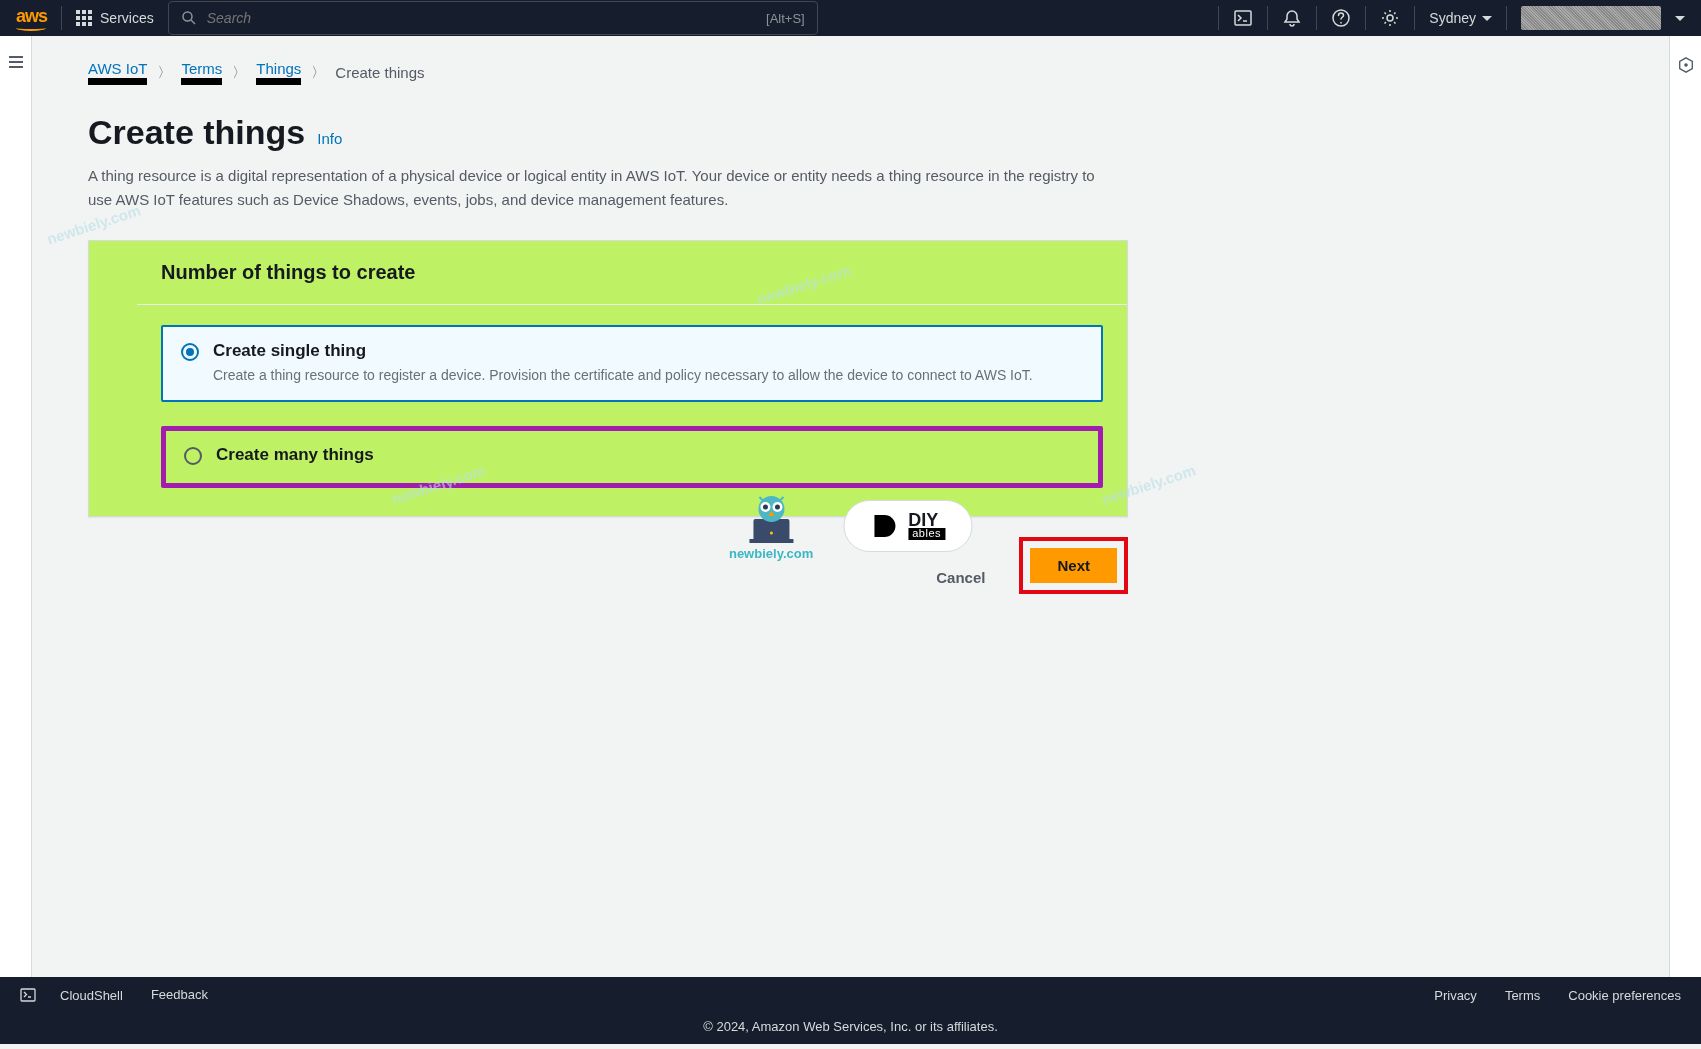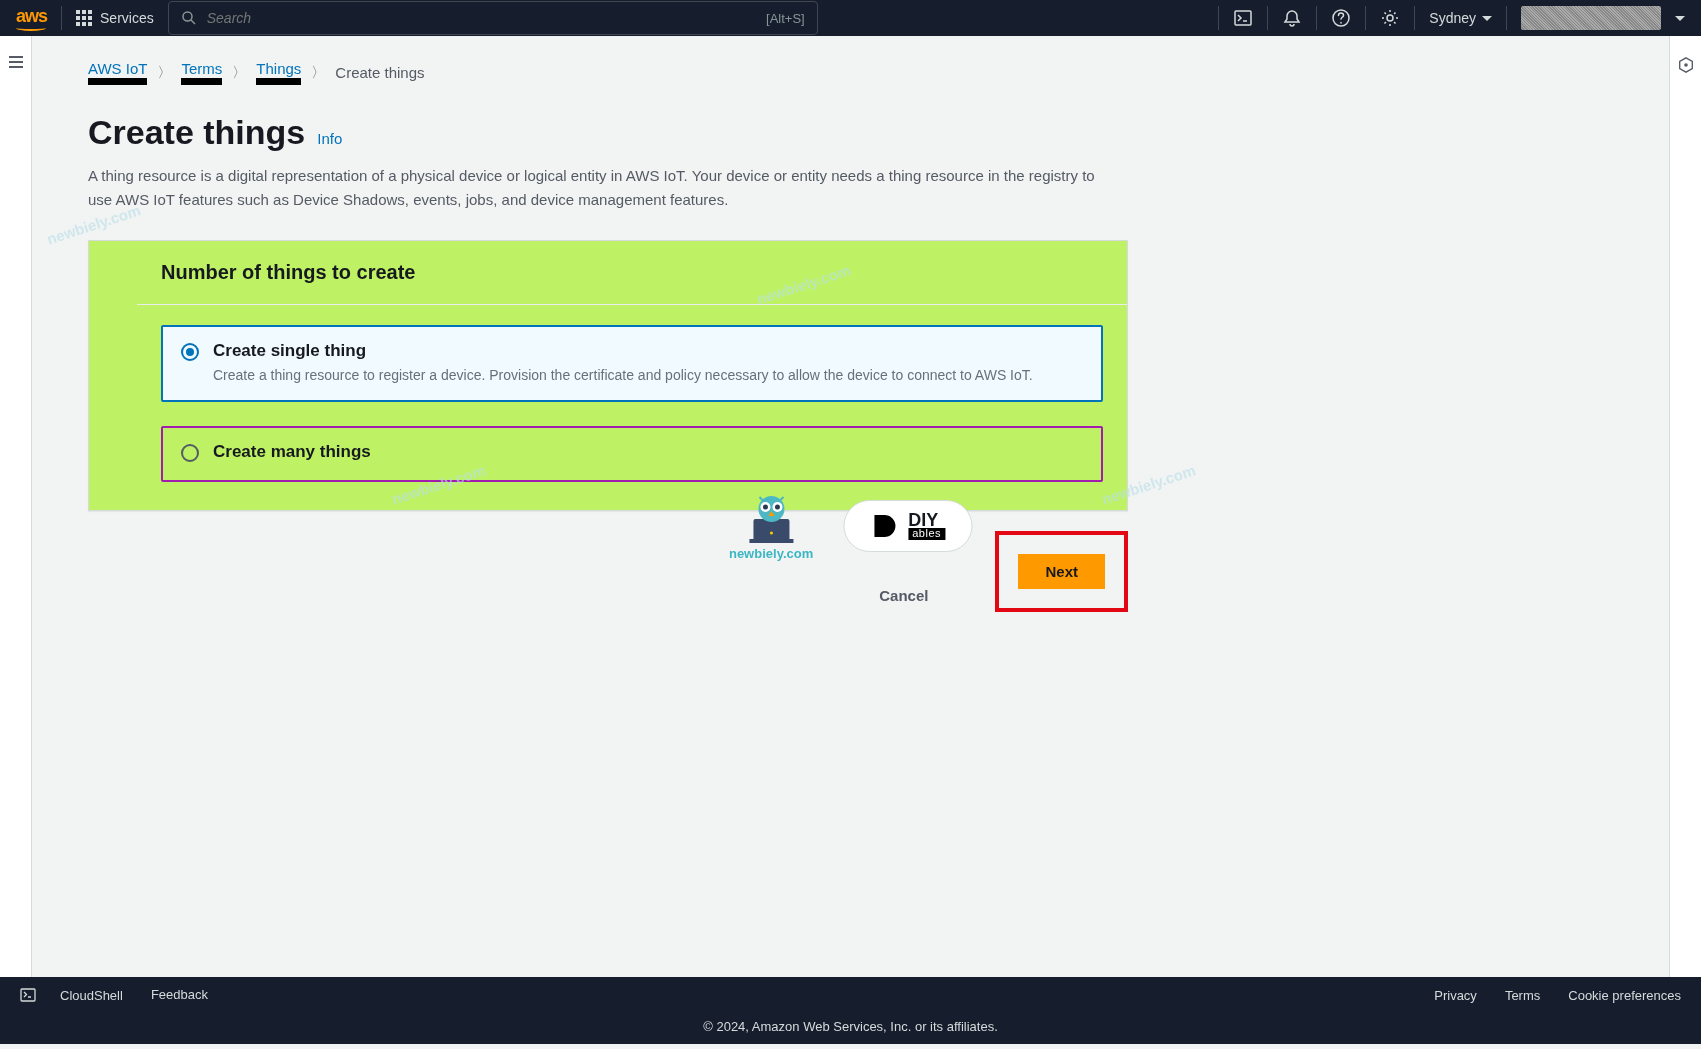--- a/index.html
+++ b/index.html
@@ -44,34 +44,34 @@
 .info-link { color: #0073bb; font-size: 15px; cursor: pointer; }
 .page-desc { font-size: 15px; color: #545b64; line-height: 1.6; margin-bottom: 28px; max-width: 1020px; }
 
 
 .panel { background: #bef264; border: 1px solid #d5dbdb; box-shadow: 0 1px 1px rgba(0,0,0,0.05); max-width: 1040px; padding-left: 48px; }
 .panel-header { padding: 20px 24px; border-bottom: 1px solid #eaeded; }
 .panel-title { font-size: 20px; font-weight: 700; }
 .panel-body { padding: 20px 24px 28px; }
 
 
-.radio-option { border: 2px solid #a21caf; border-radius: 2px; padding: 14px 18px; display: flex; gap: 14px; cursor: pointer; margin-bottom: 24px; }
+.radio-option { border: 5px solid #a21caf; border-radius: 2px; padding: 14px 18px; display: flex; gap: 14px; cursor: pointer; margin-bottom: 24px; }
 .radio-option:last-child { margin-bottom: 0; }
 .radio-option.selected { border: 2px solid #0073bb; background: #f1faff; }
 .radio-circle { width: 18px; height: 18px; border: 2px solid #545b64; border-radius: 50%; flex-shrink: 0; margin-top: 2px; display: flex; align-items: center; justify-content: center; }
 .radio-option.selected .radio-circle { border-color: #0073bb; }
 .radio-option.selected .radio-circle::after { content: ""; width: 8px; height: 8px; background: #0073bb; border-radius: 50%; }
 .radio-label { font-size: 17px; font-weight: 600; color: #16191f; margin-bottom: 4px; }
 .radio-desc { font-size: 14px; color: #687078; line-height: 1.5; }
 
 
 .actions { display: flex; justify-content: flex-end; gap: 20px; margin-top: 20px; max-width: 1040px; align-items: flex-end; }
 .btn-link { background: none; border: none; font-size: 15px; font-weight: 700; color: #545b64; cursor: pointer; padding: 8px 14px; }
 .btn-primary { background: #ff9900; border: 1px solid #ff9900; font-size: 15px; font-weight: 700; color: #16191f; cursor: pointer; padding: 8px 26px; }
-.next-highlight { border: 4px solid #e30613; padding: 19px; display: inline-block; margin-left: 33px; }
+.next-highlight { border: 4px solid #e30613; padding: 7px; display: inline-block; }
 
 
 .watermark { position: absolute; color: #b8e0e8; font-weight: bold; opacity: 0.6; transform: rotate(-18deg); pointer-events: none; font-size: 15px; }
 .overlay-center { position: absolute; left: 50%; top: 455px; transform: translateX(-50%); display: flex; align-items: center; gap: 30px; pointer-events: none; }
 .owl-logo { display: flex; flex-direction: column; align-items: center; font-size: 13px; color: #3bb7c4; font-weight: bold; }
 .owl-svg svg { width: 60px; height: 55px; }
 .diy-badge { background: #fff; border: 1px solid #d5dbdb; border-radius: 50px; padding: 10px 26px; display: flex; align-items: center; gap: 8px; }
 .diy-badge .txt { display: flex; flex-direction: column; line-height: 0.9; }
 .diy-badge .diy { font-size: 18px; font-weight: 900; }
 .diy-badge .ables { background: #000; color: #fff; font-size: 11px; padding: 1px 4px; letter-spacing: 0.5px; }

